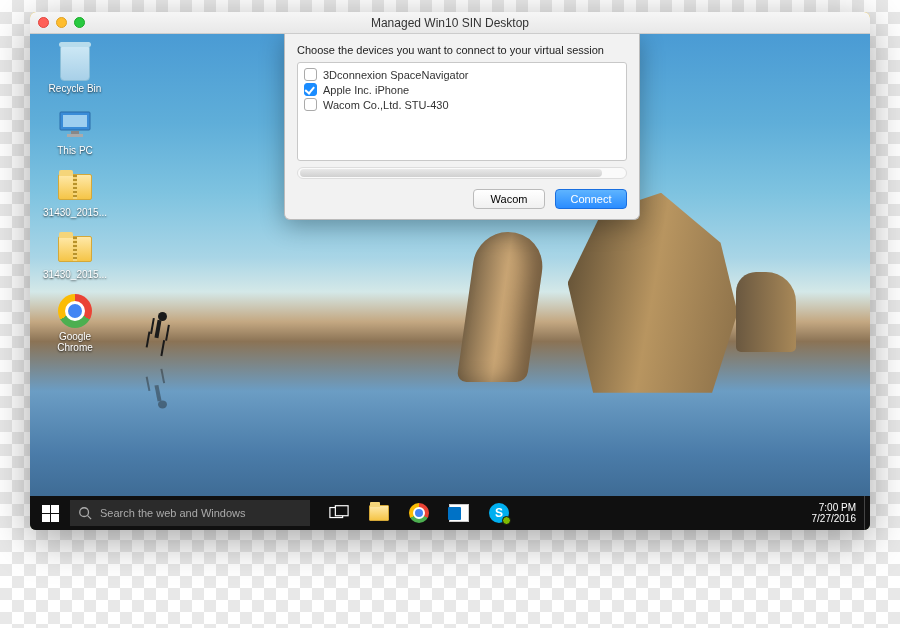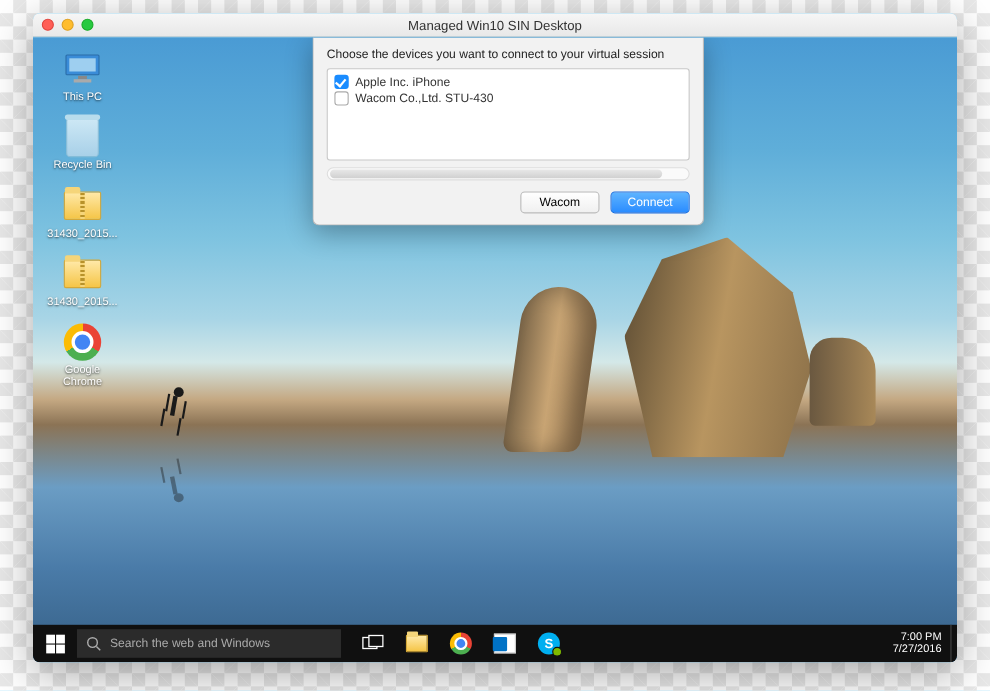--- a/index.html
+++ b/index.html
@@ -12,22 +12,22 @@
       linear-gradient(-45deg, transparent 75%, #e8e8e8 75%);
     background-size: 24px 24px;
     background-position: 0 0, 0 12px, 12px -12px, -12px 0;
     background-color: #fff;
     font-family: -apple-system, "Segoe UI", Arial, sans-serif;
     position: relative;
   }
   .mac-window {
     position: absolute;
     left: 30px; top: 12px;
-    width: 840px; height: 590px;
-    background: #7dd3fc;
+    width: 840px; height: 518px;
+    background: #eab308;
     border-radius: 6px;
     box-shadow: 0 10px 40px rgba(0,0,0,0.35);
     overflow: hidden;
     display: flex; flex-direction: column;
   }
   .mac-titlebar {
     height: 22px;
     background: linear-gradient(#f6f6f6,#e8e8e8);
     border-bottom: 1px solid #ccc;
     display: flex; align-items: center;
@@ -134,38 +134,38 @@
 
   <div class="desktop">
     <div class="rock1"></div>
     <div class="rock2"></div>
     <div class="rock3"></div>
     <div class="runner"></div>
     <div class="reflection"></div>
 
     <div class="desktop-icons">
       <div class="dicon">
+        <div class="glyph">
+            <div class="bin-glyph"></div>
+          </div>
+        <div class="label">Recycle Bin</div>
+      </div>
+      <div class="dicon">
         <div class="glyph pc-glyph">
           <svg viewBox="0 0 34 30">
               <rect x="2" y="2" width="30" height="18" rx="1" fill="#3a8cd8" stroke="#2a6ca8"></rect>
               <rect x="5" y="5" width="24" height="12" fill="#9ecff0"></rect>
               <rect x="13" y="21" width="8" height="3" fill="#888"></rect>
               <rect x="9" y="24" width="16" height="3" fill="#aaa"></rect>
             </svg>
         </div>
         <div class="label">This PC</div>
       </div>
       <div class="dicon">
         <div class="glyph">
-            <div class="bin-glyph"></div>
-          </div>
-        <div class="label">Recycle Bin</div>
-      </div>
-      <div class="dicon">
-        <div class="glyph">
             <div class="folder-glyph">
               <div class="zip-band"></div>
             </div>
           </div>
         <div class="label">31430_2015...</div>
       </div>
       <div class="dicon">
         <div class="glyph">
             <div class="folder-glyph">
               <div class="zip-band"></div>
@@ -177,20 +177,24 @@
         <div class="glyph">
             <div class="chrome-glyph"></div>
           </div>
         <div class="label">Google Chrome</div>
       </div>
     </div>
 
     <div class="dialog">
       <div class="dialog-prompt">Choose the devices you want to connect to your virtual session</div>
       <div class="device-list">
+        <div class="device-row">
+          <div class="chk"></div>
+          <span>3Dconnexion SpaceNavigator</span>
+        </div>
         <div class="device-row">
           <div class="chk checked"></div>
           <span>Apple Inc. iPhone</span>
         </div>
         <div class="device-row">
           <div class="chk"></div>
           <span>Wacom Co.,Ltd. STU-430</span>
         </div>
       </div>
       <div class="hscroll"></div>

